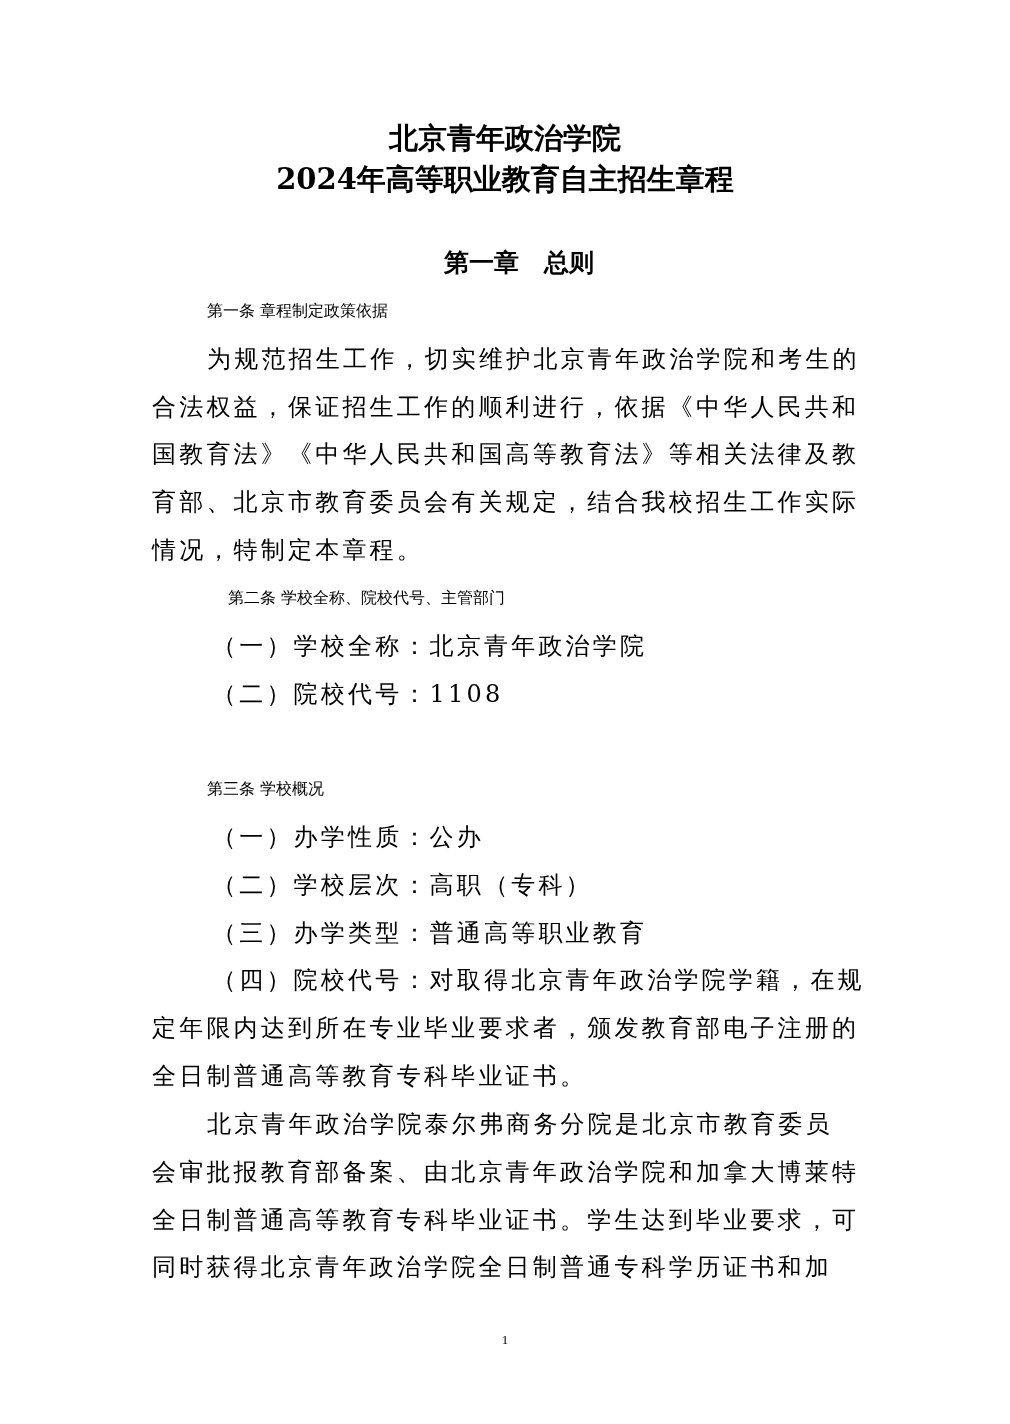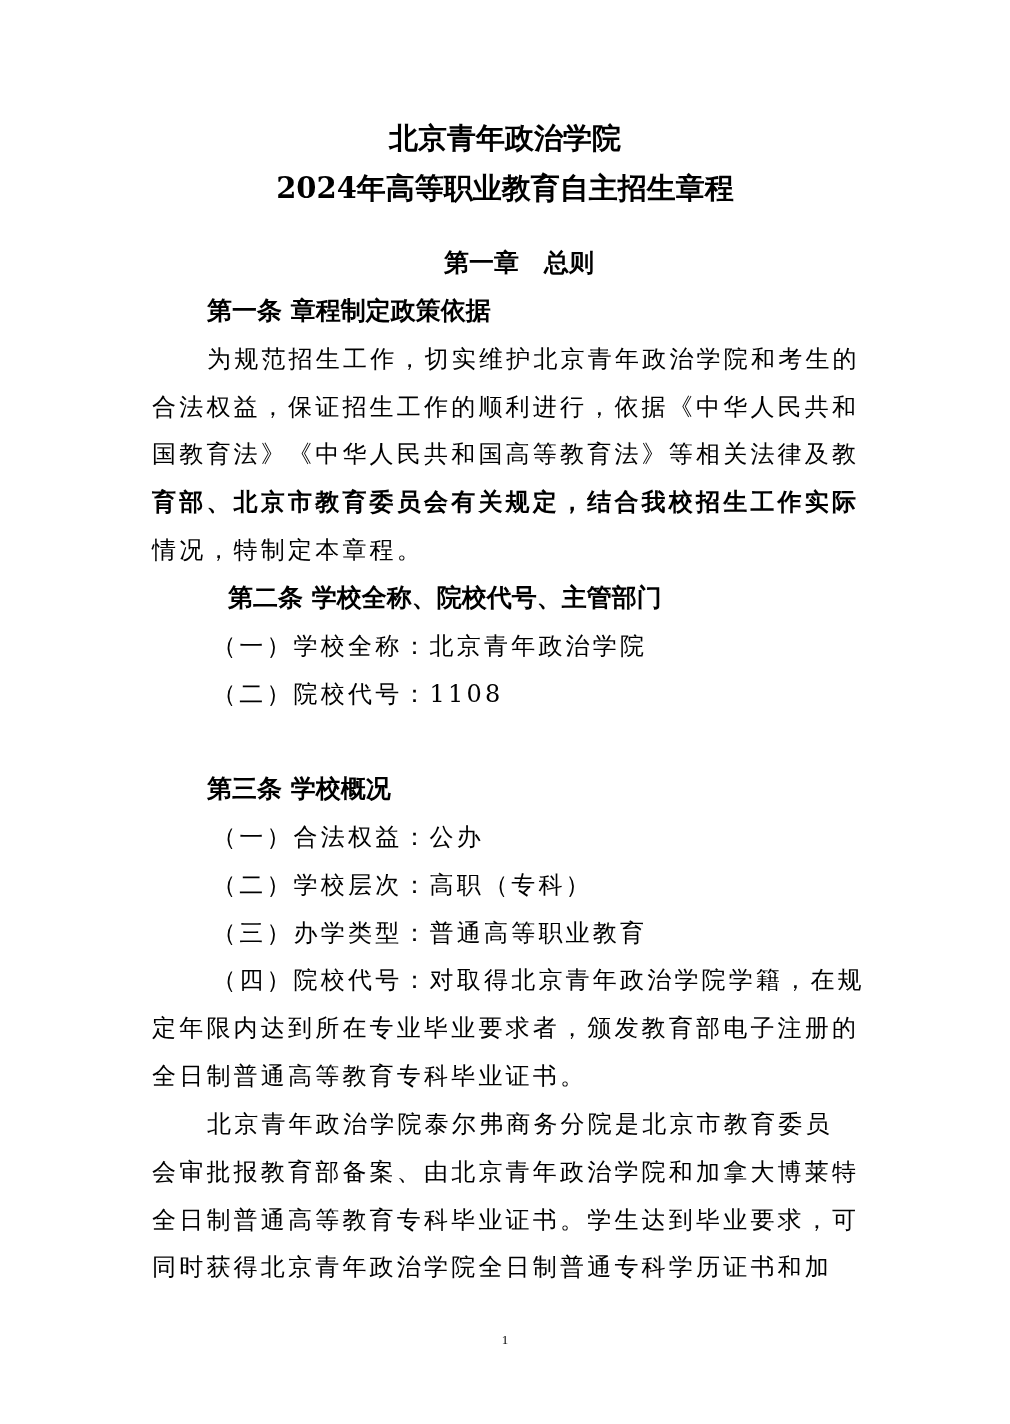--- a/index.html
+++ b/index.html
@@ -37,22 +37,22 @@
       text-align: center;
       font-size: 25px;
       font-weight: bold;
       font-family: "DejaVu Sans", "Liberation Sans", sans-serif;
       line-height: 34px;
       margin-left: 14px;
     }
     .article {
       position: absolute;
       left: 207px;
-      font-size: 25px;
-      font-weight: bold;
+      font-size: 16px;
+      font-weight: normal;
       font-family: "DejaVu Sans", "Liberation Sans", sans-serif;
       line-height: 34px;
       white-space: nowrap;
     }
     .line {
       position: absolute;
       font-size: 24px;
       line-height: 34px;
       letter-spacing: 3.2px;
       white-space: nowrap;
@@ -69,37 +69,37 @@
       font-size: 13px;
       font-family: "Liberation Serif", serif;
     }
   </style>
 </head>
 <body>
 
 <div class="page">
 
   <div class="title" style="top:118px;">北京青年政治学院</div>
-  <div class="title" style="top:159px;margin-top:9px;">2024年高等职业教育自主招生章程</div>
+  <div class="title" style="top:159px;">2024年高等职业教育自主招生章程</div>
 
   <div class="chapter" style="top:246px;">第一章　总则</div>
 
   <div class="article" style="top:294px;">第一条 章程制定政策依据</div>
   <div class="line indent" style="top:342px;">为规范招生工作，切实维护北京青年政治学院和考生的</div>
   <div class="line full" style="top:390px;">合法权益，保证招生工作的顺利进行，依据《中华人民共和</div>
   <div class="line full" style="top:437px;">国教育法》《中华人民共和国高等教育法》等相关法律及教</div>
-  <div class="line full" style="top:485px;font-weight:bold;">育部、北京市教育委员会有关规定，结合我校招生工作实际</div>
+  <div class="line full" style="top:485px;">育部、北京市教育委员会有关规定，结合我校招生工作实际</div>
   <div class="line full" style="top:533px;">情况，特制定本章程。</div>
 
   <div class="article" style="top:581px;margin-left:21px;">第二条 学校全称、院校代号、主管部门</div>
   <div class="line item" style="top:629px;">（一）学校全称：北京青年政治学院</div>
   <div class="line item" style="top:677px;">（二）院校代号：1108</div>
 
   <div class="article" style="top:772px;">第三条 学校概况</div>
-  <div class="line item" style="top:820px;">（一）合法权益：公办</div>
+  <div class="line item" style="top:820px;">（一）办学性质：公办</div>
   <div class="line item" style="top:916px;">（三）办学类型：普通高等职业教育</div>
   <div class="line item" style="top:868px;">（二）学校层次：高职（专科）</div>
   <div class="line item" style="top:963px;">（四）院校代号：对取得北京青年政治学院学籍，在规</div>
   <div class="line full" style="top:1011px;">定年限内达到所在专业毕业要求者，颁发教育部电子注册的</div>
   <div class="line full" style="top:1059px;">全日制普通高等教育专科毕业证书。</div>
 
   <div class="line indent" style="top:1107px;">北京青年政治学院泰尔弗商务分院是北京市教育委员</div>
   <div class="line full" style="top:1155px;">会审批报教育部备案、由北京青年政治学院和加拿大博莱特</div>
   <div class="line full" style="top:1203px;">全日制普通高等教育专科毕业证书。学生达到毕业要求，可</div>
   <div class="line full" style="top:1250px;">同时获得北京青年政治学院全日制普通专科学历证书和加</div>

